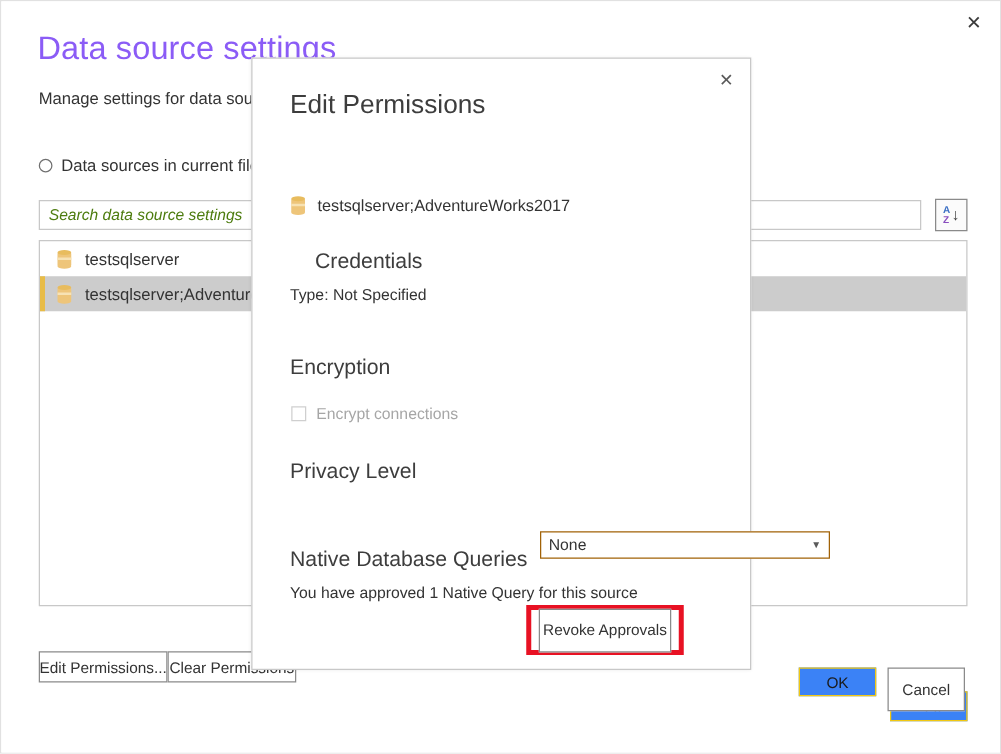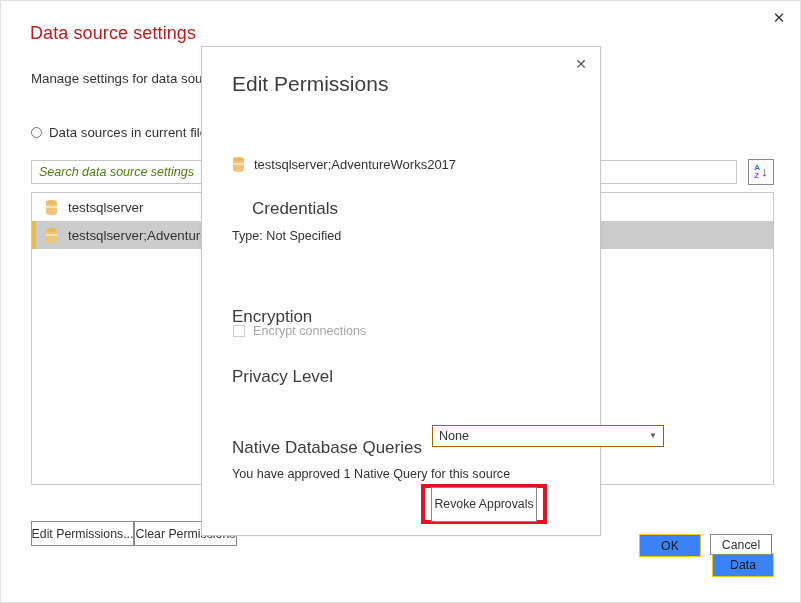--- a/index.html
+++ b/index.html
@@ -41,23 +41,23 @@
     justify-content: center;
     color: #3b3b3b;
     font-size: 15px;
     cursor: pointer;
     user-select: none;
   }
   .page-title {
     position: absolute;
     left: 29px;
     top: 22px;
-    font-size: 18px;
+    font-size: 26px;
     font-weight: 300;
-    color: #b91c1c;
+    color: #8b5cf6;
     letter-spacing: 0.1px;
     white-space: nowrap;
   }
   .page-subtitle {
     position: absolute;
     left: 30px;
     top: 70px;
     font-size: 13.3px;
     color: #333333;
     white-space: nowrap;
@@ -309,21 +309,21 @@
   .cred-buttons {
     position: absolute;
     left: 30px;
     top: 201px;
     display: flex;
     gap: 12px;
   }
   .btn-edit-cred  { width: 60px; height: 21px; }
   .btn-del-cred   { width: 60px; height: 21px; }
 
-  #h-encryption { top: 260px; }
+  #h-encryption { top: 237px; }
   .check-row {
     position: absolute;
     left: 31px;
     top: 277px;
     display: flex;
     align-items: center;
     gap: 8px;
     font-size: 12.6px;
     color: #a6a6a6;
   }
@@ -381,21 +381,21 @@
   .btn-revoke { width: 106px; height: 35px; }
 
   .modal-actions {
     position: absolute;
     left: 437px;
     top: 487px;
     display: flex;
     gap: 9px;
   }
   .btn-ok     { width: 62px; height: 23px; }
-  .btn-cancel { width: 62px; height: 21px; }
+  .btn-cancel { width: 62px; height: 35px; }
 </style>
 </head>
 <body>
 
 <div id="screen">
 
   <div class="bg-window">
 
     <div class="win-close">✕</div>
 

